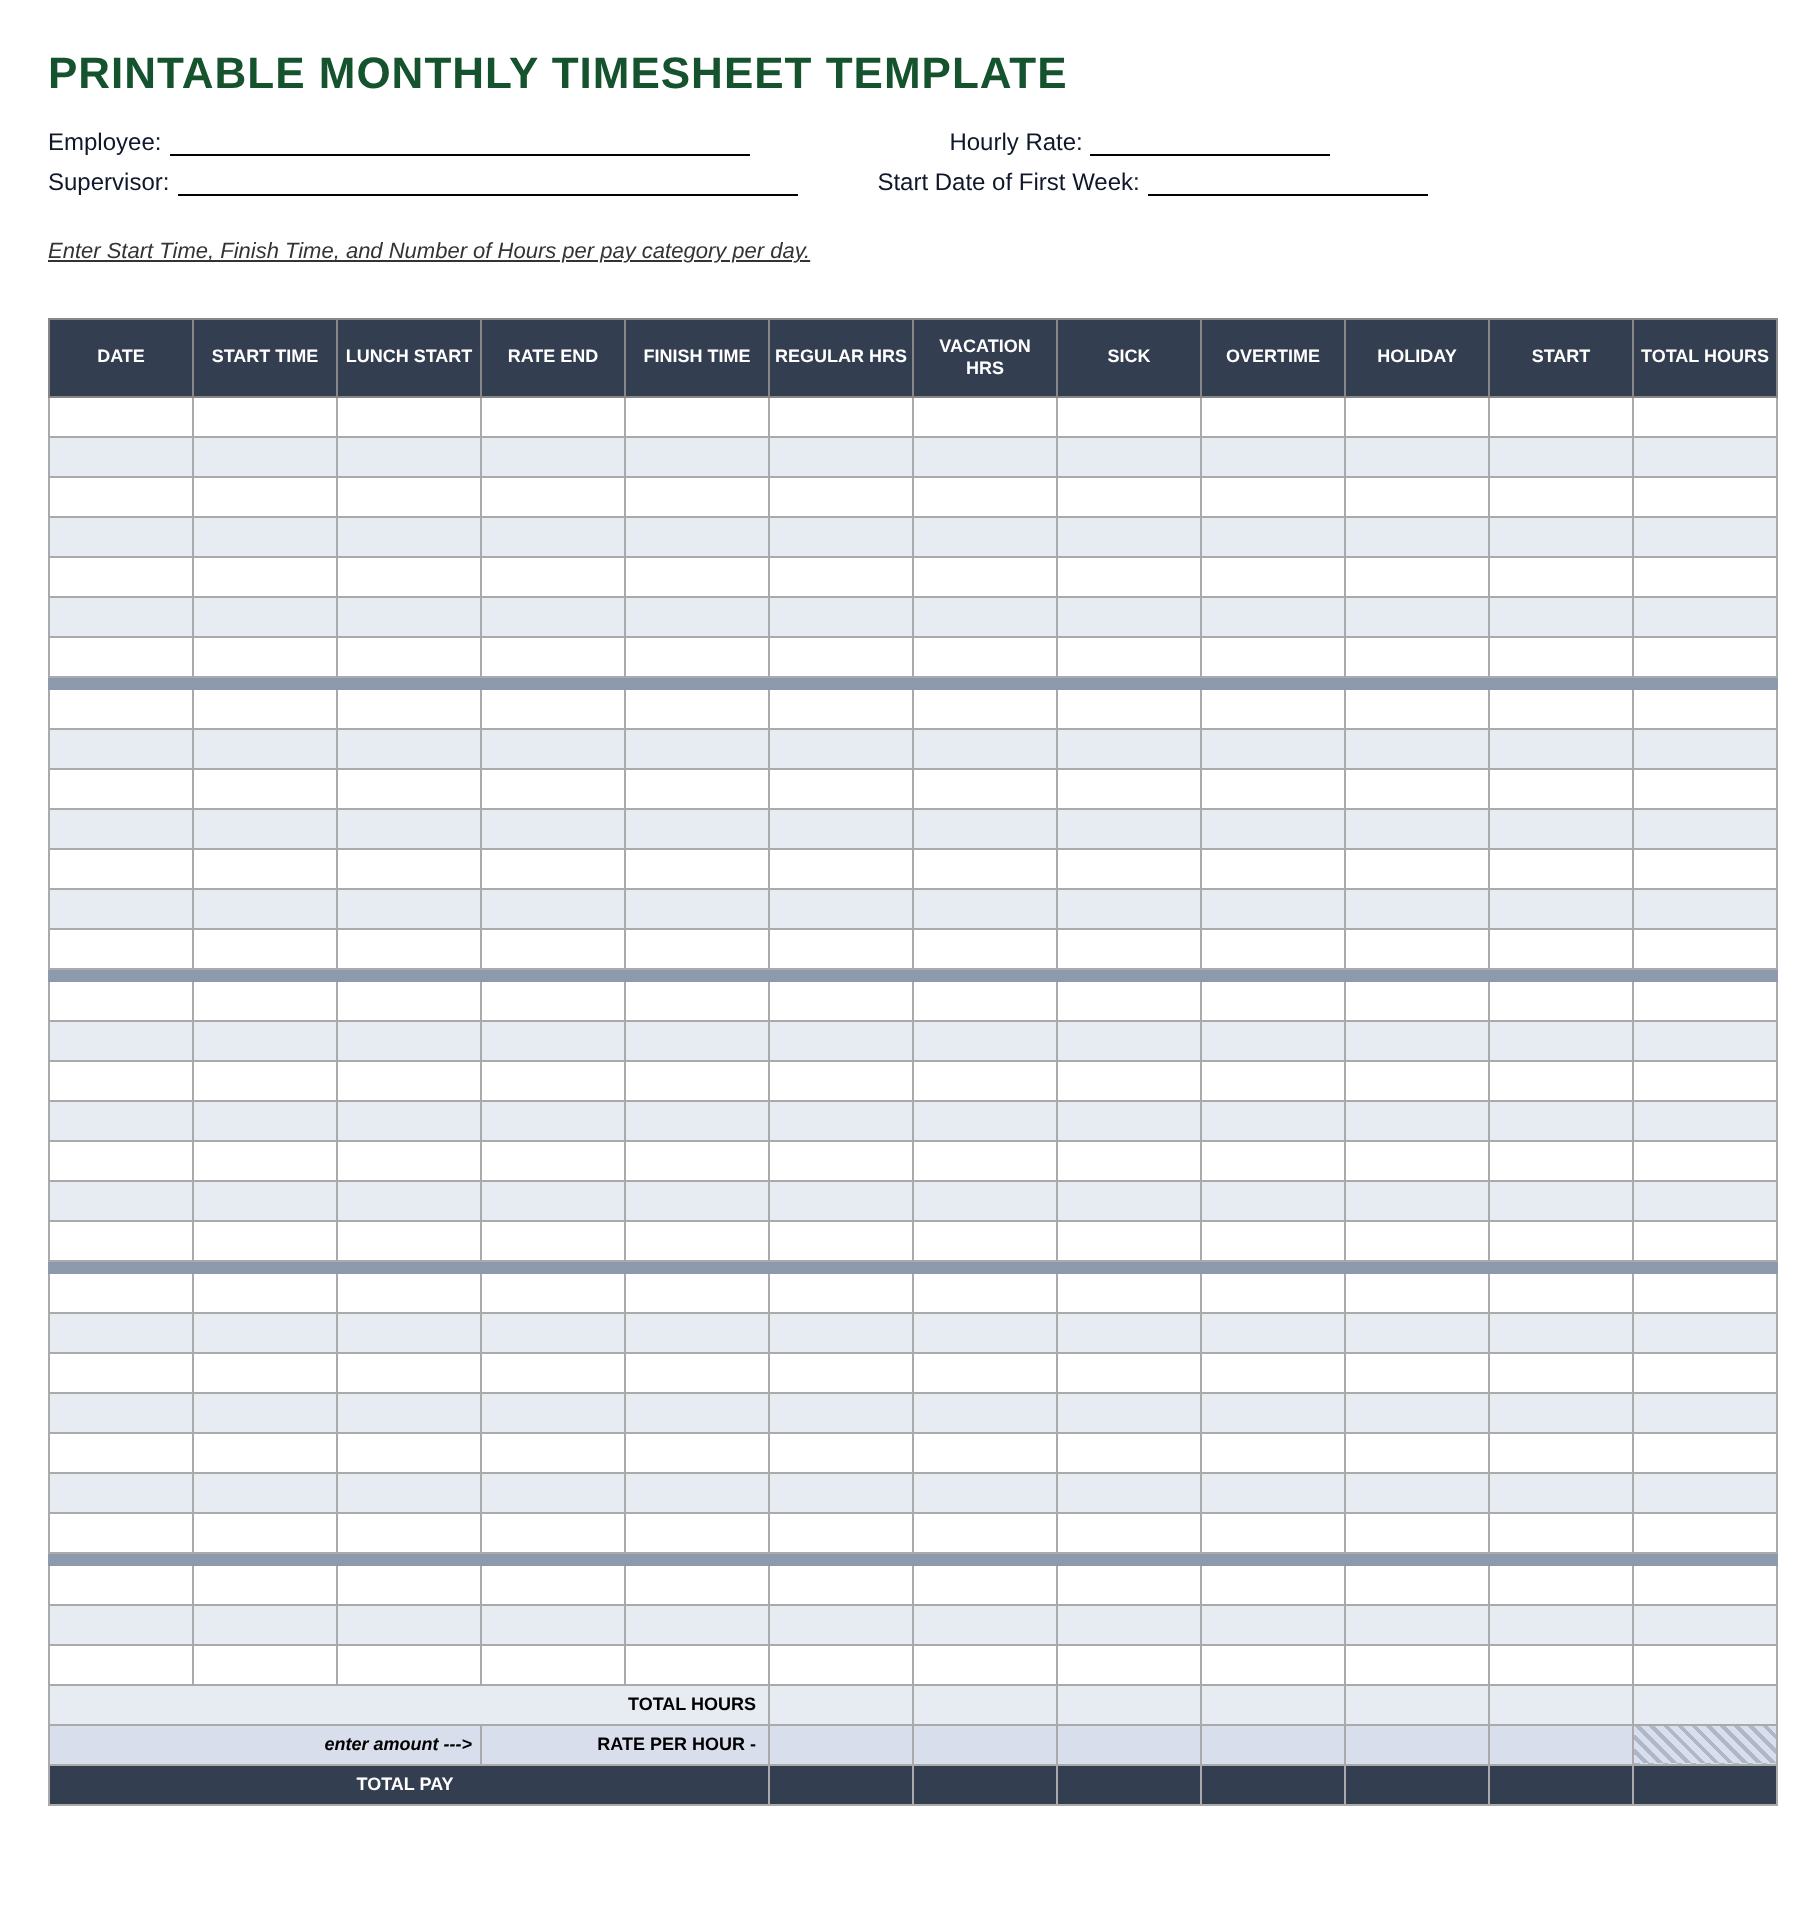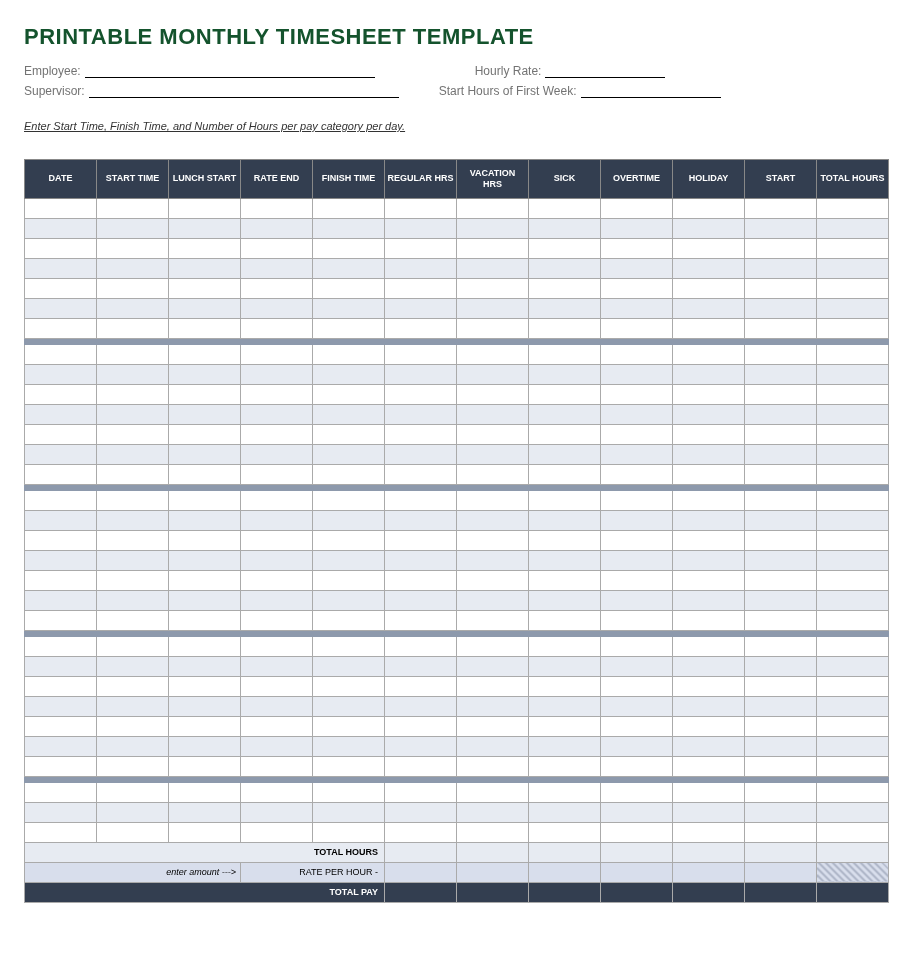--- a/index.html
+++ b/index.html
@@ -12,21 +12,21 @@
   }
   .title {
     font-size: 22px;
     font-weight: 700;
     color: #14532d;
     letter-spacing: 0.5px;
     margin-bottom: 14px;
   }
   .meta {
     font-size: 12px;
-    color: #737373;
+    color: #0f172a;
     margin-bottom: 22px;
   }
   .meta-row {
     display: flex;
     margin-bottom: 6px;
     align-items: flex-end;
   }
   .meta-field {
     display: flex;
     align-items: flex-end;
@@ -80,49 +80,49 @@
     background: #e7ebf2;
     font-size: 9px;
     font-weight: 700;
     text-align: right;
     padding-right: 6px;
   }
   tr.total-hours td.val { background: #e7ebf2; }
   tr.rate td.lbl {
     background: #d8deec;
     font-size: 9px;
-    font-weight: 400;
+    font-weight: 700;
     text-align: right;
     padding-right: 6px;
     padding-left: 16px;
   }
   tr.rate td.prelbl {
     background: #d8deec;
     font-size: 9px;
     font-style: italic;
     text-align: right;
     padding-right: 4px;
-    font-weight: 400;
+    font-weight: 700;
   }
   tr.rate td.val { background: #d8deec; }
   tr.rate td.hatched {
     background: repeating-linear-gradient(
       45deg,
       #d8deec,
       #d8deec 3px,
       #aeb6c8 3px,
       #aeb6c8 5px
     );
   }
   tr.total-pay td.lbl {
     background: #333e50;
     color: #fff;
     font-size: 9px;
     font-weight: 700;
-    text-align: right;
+    text-align: center;
     padding-right: 6px;
   }
   tr.total-pay td.val { background: #333e50; }
 </style>
 </head>
 <body>
 
 <div class="title">PRINTABLE MONTHLY TIMESHEET TEMPLATE</div>
 
 <div class="meta">
@@ -135,21 +135,21 @@
       <span class="meta-label">Hourly Rate:</span>
       <span class="meta-line" style="width:120px"></span>
     </div>
   </div>
   <div class="meta-row">
     <div class="meta-field">
       <span class="meta-label">Supervisor:</span>
       <span class="meta-line" style="width:310px"></span>
     </div>
     <div class="meta-field">
-      <span class="meta-label">Start Hours of First Week:</span>
+      <span class="meta-label">Start Date of First Week:</span>
       <span class="meta-line" style="width:140px"></span>
     </div>
   </div>
 </div>
 
 <div class="instructions">Enter Start Time, Finish Time, and Number of Hours per pay category per day.</div>
 
 <table class="sheet">
   <colgroup>
     <col style="width:72px">

